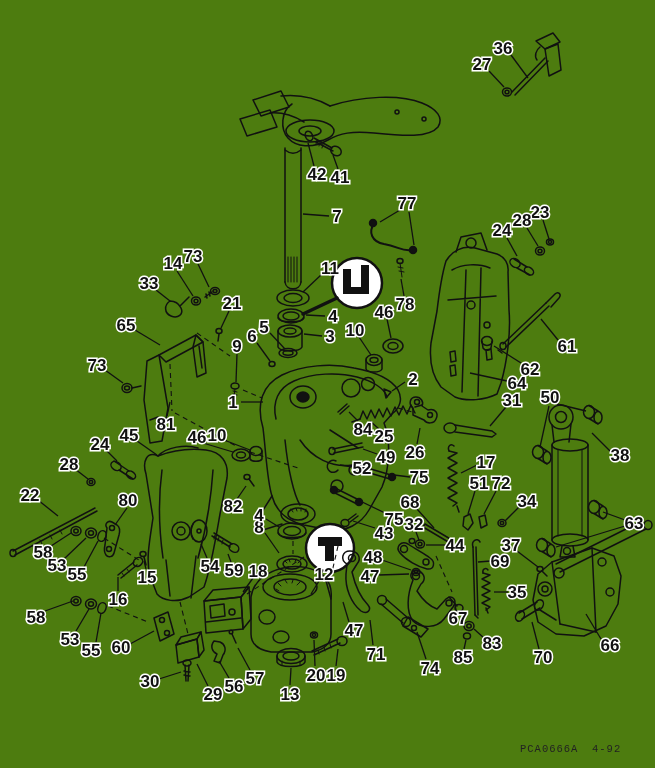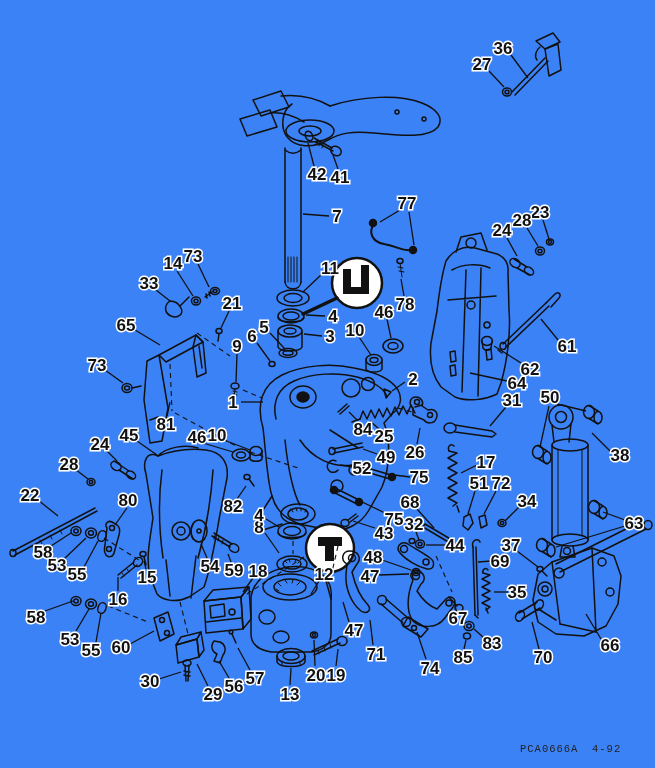--- a/index.html
+++ b/index.html
@@ -1,16 +1,16 @@
 <!DOCTYPE html>
 <html><head>
 <meta charset="utf-8">
 <style>
   html,body{margin:0;padding:0;background:#fff;}
-  #page{position:relative;width:655px;height:768px;background:#3b82f6;overflow:hidden;}
+  #page{position:relative;width:655px;height:768px;background:#4d7c0f;overflow:hidden;}
   svg{display:block;}
   .callout-label{font-family:"Liberation Sans","DejaVu Sans",sans-serif;font-weight:bold;font-size:17px;fill:#111;paint-order:stroke;stroke:#fff;stroke-width:3px;}
   .footer-text{font-family:"Liberation Mono","DejaVu Sans Mono",monospace;font-size:10.5px;fill:#222;letter-spacing:1px;}
 </style>
 </head>
 <body>
 
 <div id="page">
 <svg id="diagram-svg" viewBox="0 0 655 768" width="655" height="768">
 

